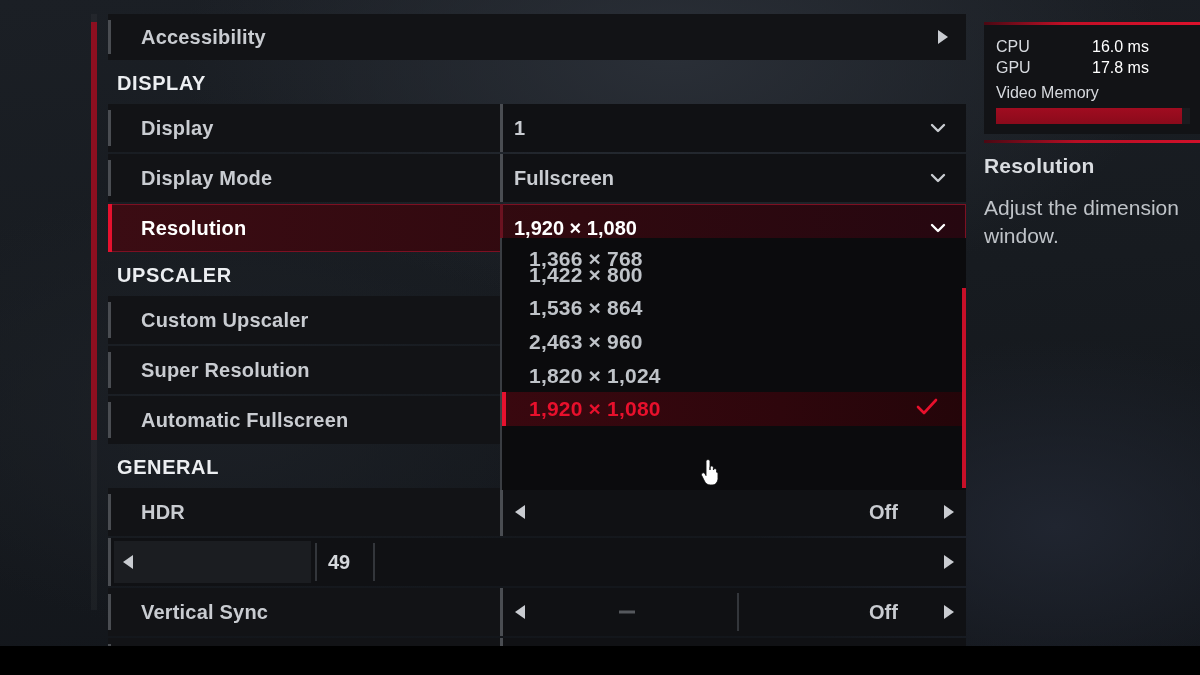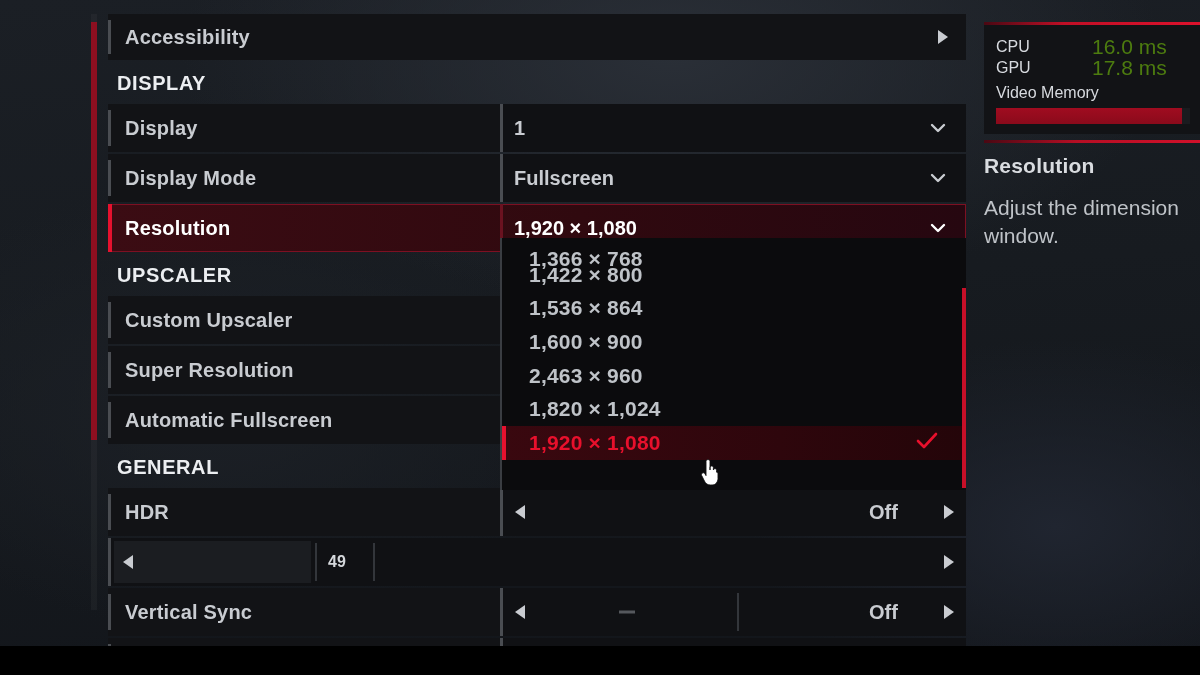--- a/index.html
+++ b/index.html
@@ -45,21 +45,21 @@
   .row{
     position:relative; height:48px; display:flex; align-items:center;
     background:#121316; margin-bottom:2px;
   }
   .row .tick{
     position:absolute; left:0; top:6px; bottom:6px; width:3px;
     background:#4a4d52;
   }
   .row .label{
     font-size:20px; font-weight:bold; color:#c9ccd1;
-    padding-left:17px; letter-spacing:.2px;
+    padding-left:33px; letter-spacing:.2px;
     flex:0 0 392px;
   }
   .row .value-cell{
     flex:1; height:100%; display:flex; align-items:center;
     border-left:3px solid #4a4d52;
     padding-left:11px; position:relative;
     background:#101114;
   }
   .row .value-text{
     font-size:20px; font-weight:bold; color:#c9ccd1;
@@ -102,21 +102,21 @@
   .arrow-right{
     right:12px;
     border-top:7px solid transparent; border-bottom:7px solid transparent;
     border-left:10px solid #c9ccd1;
   }
   .slider-fill{
     position:absolute; left:3px; top:3px; bottom:3px;
     background:#1b1d21;
   }
   .slider-num{
-    position:absolute; font-size:16px; font-weight:bold; color:#d5d8dc;
+    position:absolute; font-size:20px; font-weight:bold; color:#d5d8dc;
   }
   .opt-value{
     position:absolute; font-size:20px; font-weight:bold; color:#c9ccd1;margin-left:48px;
   }
   .dash-mark{
     position:absolute; width:16px; height:3px; background:#55585d;
   }
   .divider-v{
     position:absolute; top:5px; bottom:5px; width:2px; background:#33363b;
   }
@@ -157,21 +157,21 @@
   #perf-panel{
     position:absolute; left:984px; top:22px; width:230px; height:112px;
     background:#121316; z-index:20; padding:14px 0 0 12px;
   }
   #perf-panel::before{
     content:""; position:absolute; left:0; right:0; top:0; height:3px;
     background:linear-gradient(90deg,#4a0813 0%, #c00f26 35%, #e0122d 100%);
   }
   .perf-line{ display:flex; align-items:center; height:21px; }
   .perf-key{ width:96px; font-size:16px; color:#d7dadf; }
-  .perf-val{ font-size:21px; color:#4d7c0f; }
+  .perf-val{ font-size:16px; color:#ffffff; }
   .perf-mem-label{ font-size:16px; color:#d7dadf; margin-top:6px; }
   .perf-mem-bar{
     margin-top:6px; height:16px; width:194px;
     background:#1a1b1f;
   }
   .perf-mem-fill{
     height:100%; background:linear-gradient(180deg,#a00c20 0%, #8a0a1b 100%);
   }
 
   #desc-panel{
@@ -328,23 +328,20 @@
   <div class="dd-item partial">
     <span class="dd-text">1,366 × 768</span>
   </div>
   <div class="dd-item">
     <span class="dd-text">1,422 × 800</span>
   </div>
   <div class="dd-item">
     <span class="dd-text">1,536 × 864</span>
   </div>
   <div class="dd-item">
-    <span class="dd-text">1,600 × 900</span>
-  </div>
-  <div class="dd-item">
     <span class="dd-text">2,463 × 960</span>
   </div>
   <div class="dd-item">
     <span class="dd-text">1,820 × 1,024</span>
   </div>
   <div class="dd-item selected">
     <span class="dd-text">1,920 × 1,080</span>
     <span class="dd-check">
       <svg width="22" height="18" viewBox="0 0 22 18">
           <path d="M2 9 L8 15 L20 2" stroke="#e8102c" stroke-width="2.6" fill="none" stroke-linecap="round" stroke-linejoin="round"></path>

